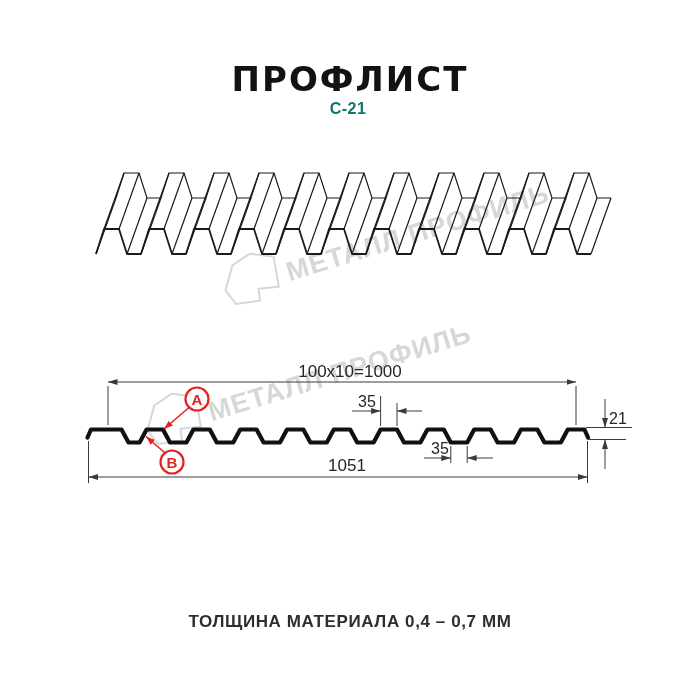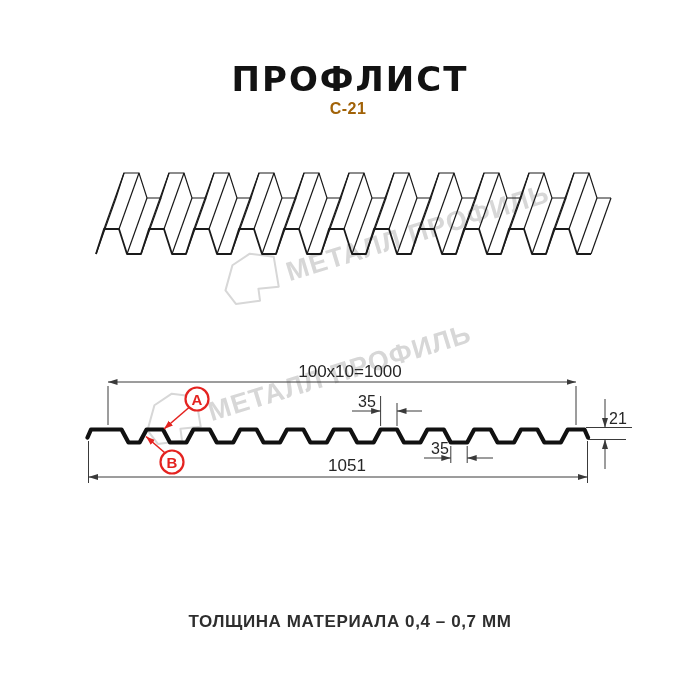--- a/index.html
+++ b/index.html
@@ -2,21 +2,21 @@
 <html><head>
 <meta charset="utf-8">
 <style>
   html,body{margin:0;padding:0;background:#ffffff;}
   body{width:700px;height:700px;position:relative;overflow:hidden;
        font-family:"Liberation Sans",sans-serif;}
   .title{position:absolute;top:52px;left:0;width:700px;text-align:center;
          font-family:"DejaVu Sans","Liberation Sans",sans-serif;
          font-weight:800;font-size:34px;letter-spacing:2px;color:#121212;margin-top:7px;}
   .subtitle{position:absolute;top:100px;left:0;width:696px;text-align:center;
-            font-weight:700;font-size:16px;letter-spacing:.5px;color:#a16207;}
+            font-weight:700;font-size:16px;letter-spacing:.5px;color:#0f766e;}
   .note{position:absolute;top:612px;left:0;width:700px;text-align:center;
         font-weight:600;font-size:17px;letter-spacing:.6px;color:#2e2e2e;}
   svg{position:absolute;top:0;left:0;}
   .dimtxt{font-family:"Liberation Sans",sans-serif;font-size:17px;fill:#262626;}
   .dimtxt-s{font-family:"Liberation Sans",sans-serif;font-size:16px;fill:#262626;}
   .wmtxt{font-family:"Liberation Sans",sans-serif;font-weight:bold;font-size:27px;
          letter-spacing:1px;}
   .redl{font-family:"Liberation Sans",sans-serif;font-weight:bold;font-size:15px;}
 </style>
 </head>

